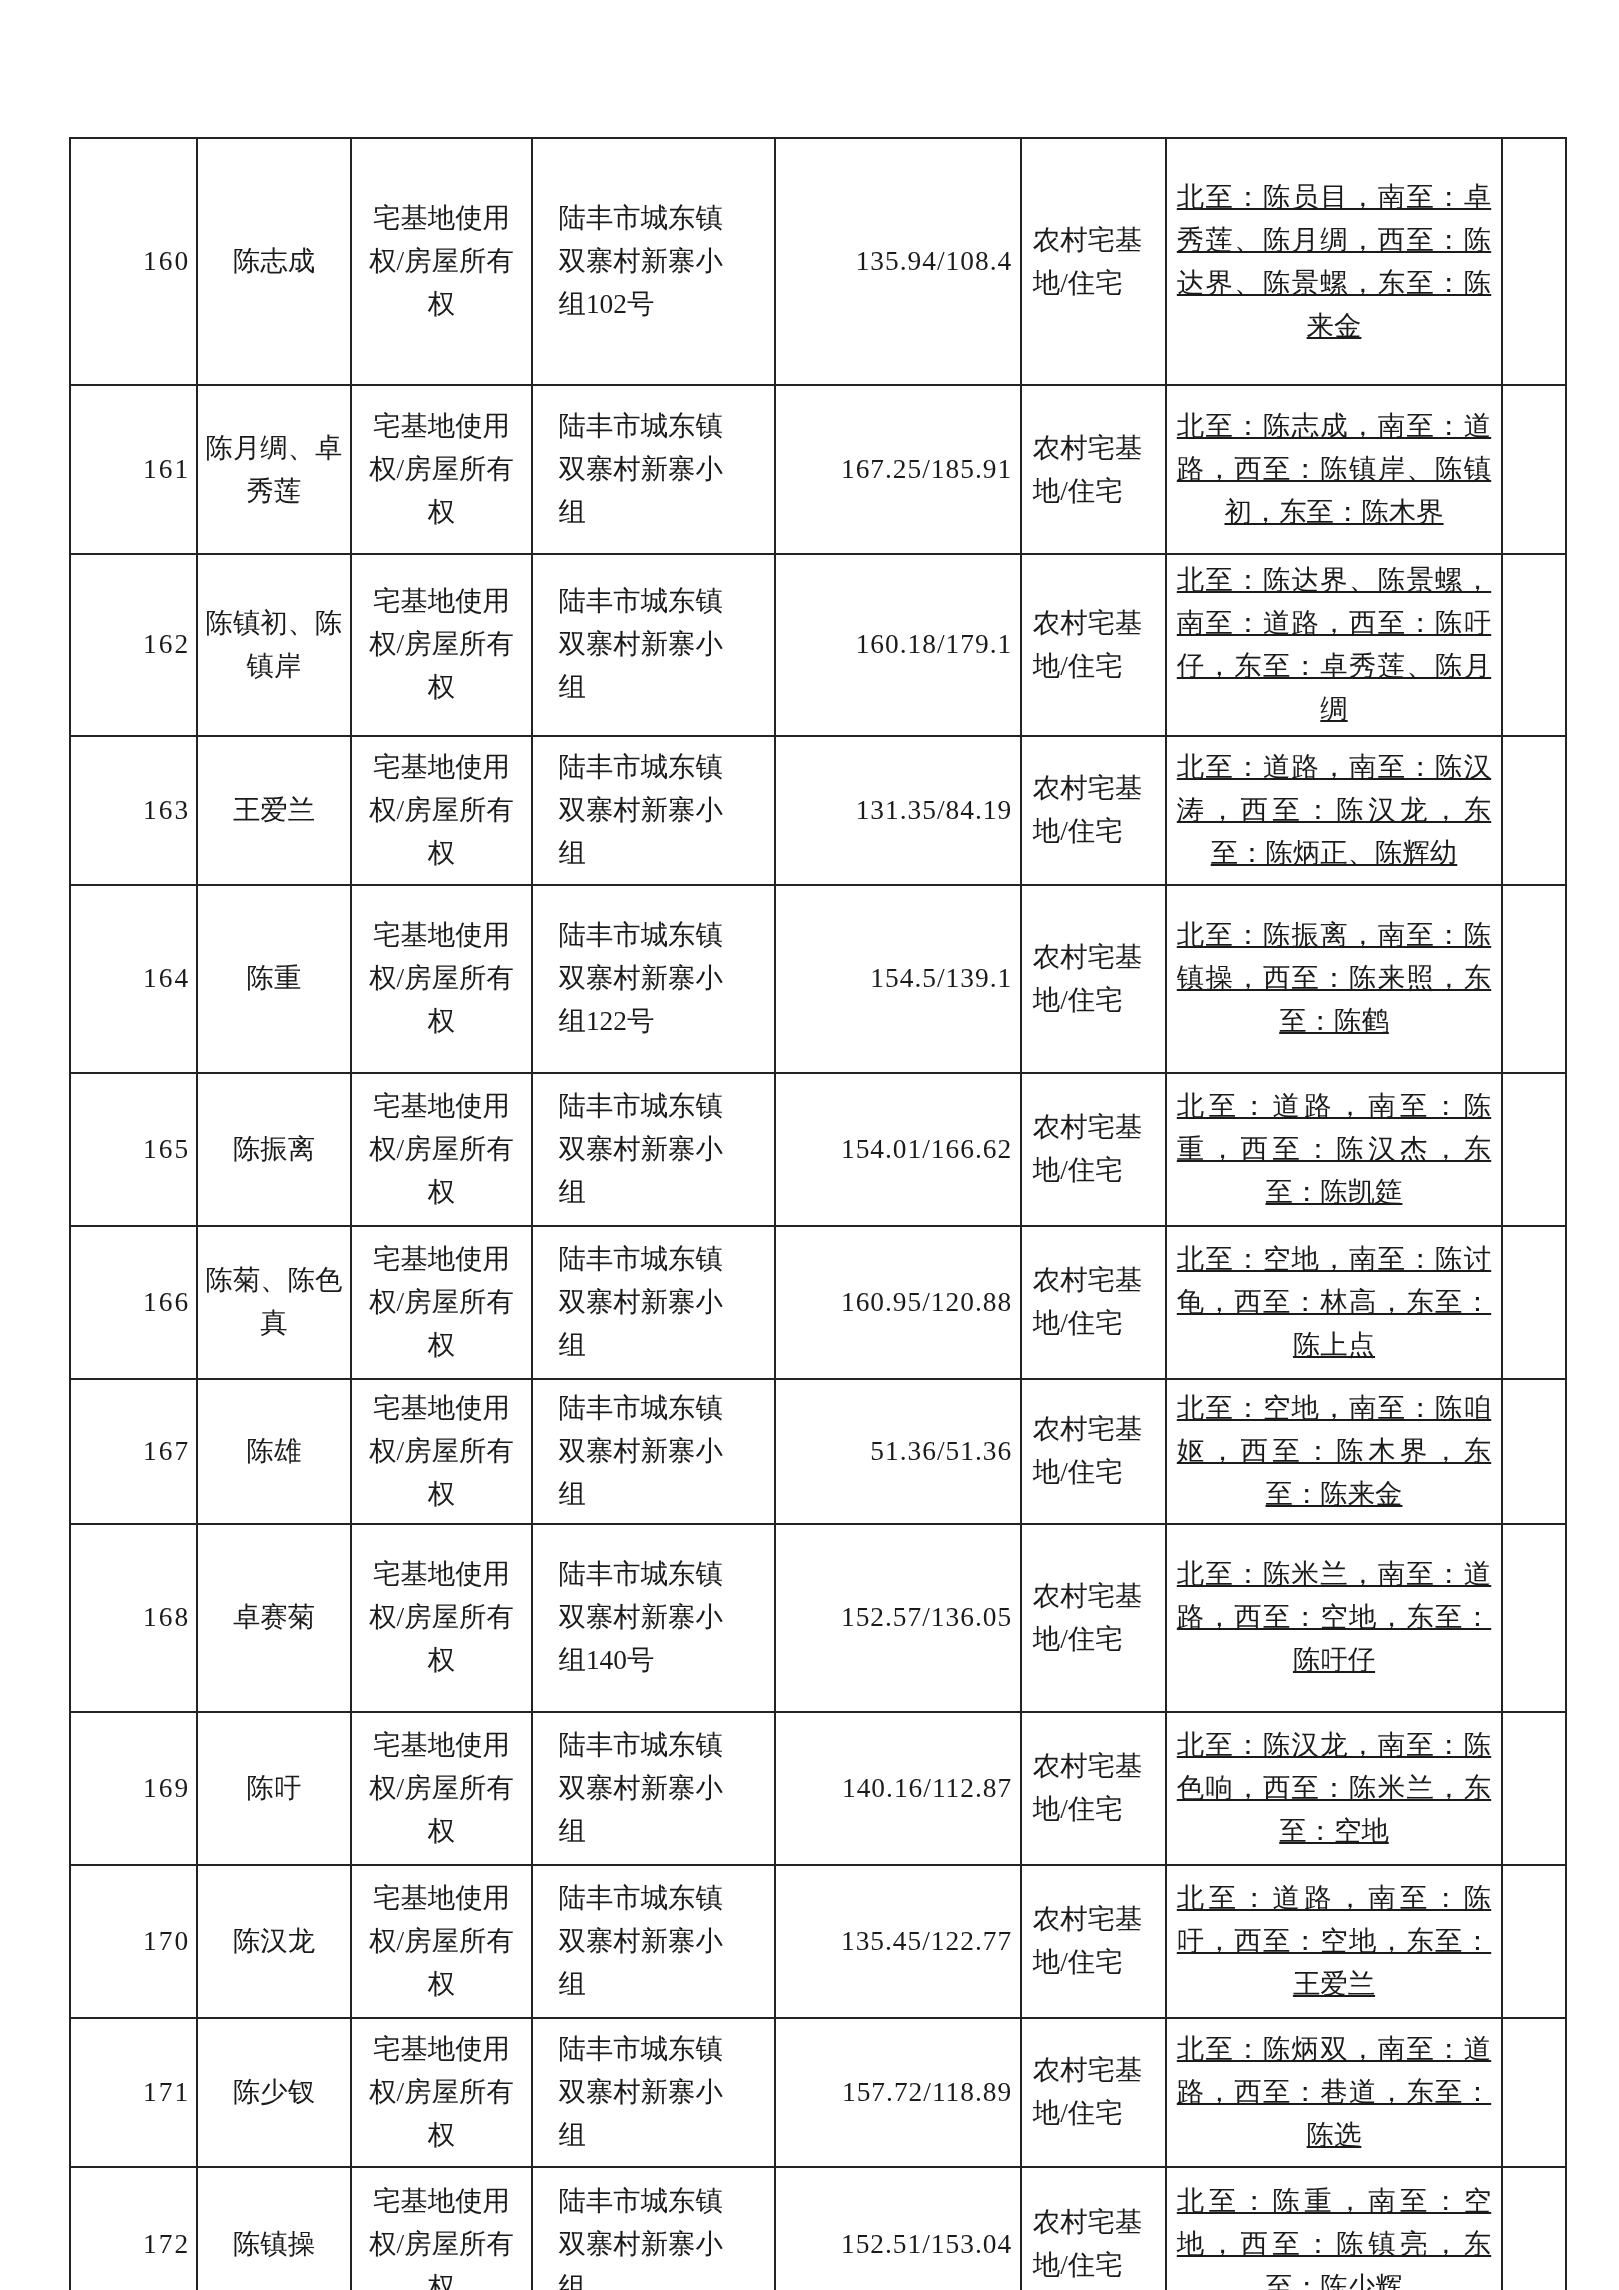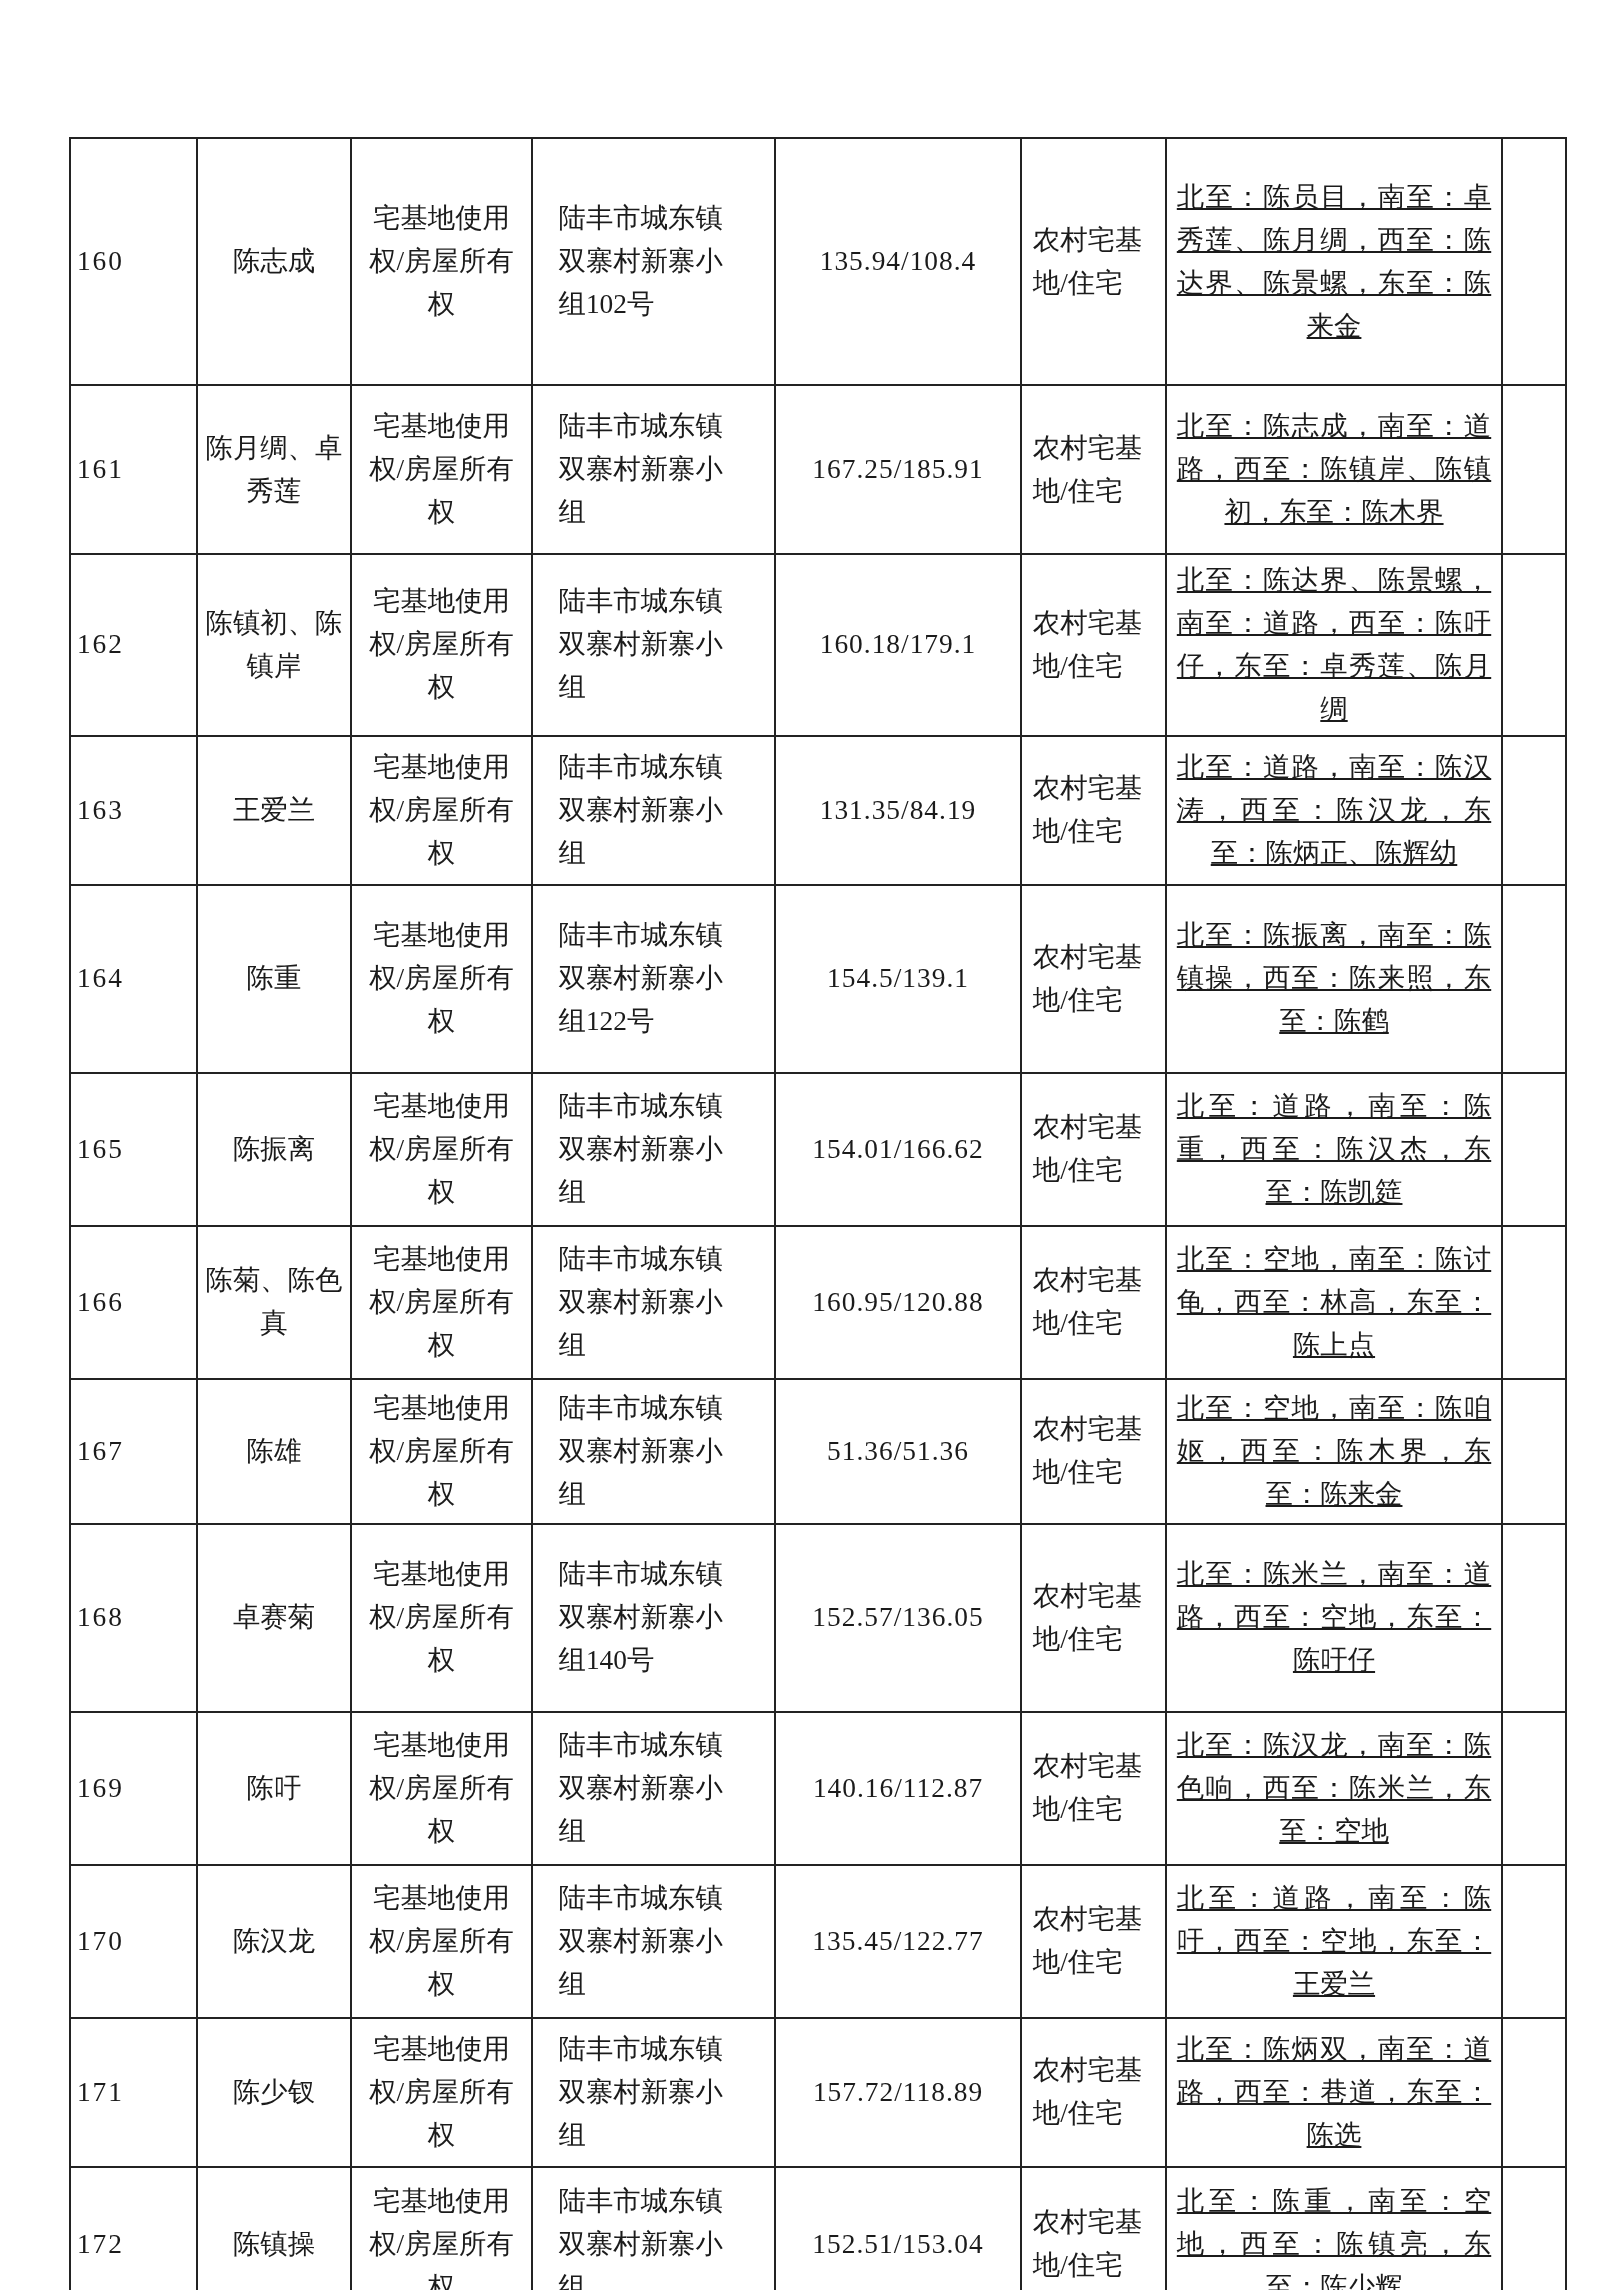--- a/index.html
+++ b/index.html
@@ -35,25 +35,25 @@
   }
   col.w-no    { width: 127px; }
   col.w-name  { width: 154px; }
   col.w-right { width: 181px; }
   col.w-addr  { width: 243px; }
   col.w-area  { width: 246px; }
   col.w-type  { width: 145px; }
   col.w-bound { width: 336px; }
   col.w-blank { width: 64px;  }
 
-  td.c-no    { text-align: left; padding: 0 5.9px; letter-spacing: 2px; border-radius: 8px; }
+  td.c-no    { text-align: right; padding: 0 5.9px; letter-spacing: 2px; border-radius: 8px; }
   td.c-name  { text-align: center; padding: 0 4.9px; }
   td.c-right { text-align: center; padding: 0 5.9px; }
   td.c-addr  { text-align: left; padding: 0 25.5px; }
-  td.c-area  { text-align: center; padding: 0 7.8px; letter-spacing: 1px; }
+  td.c-area  { text-align: right; padding: 0 7.8px; letter-spacing: 1px; }
   td.c-type  { text-align: left; padding: 0 10.8px; }
   td.c-bound { text-align: justify; text-align-last: center; padding: 3.9px 9.8px; text-decoration: underline; }
   td.c-blank { padding: 0; }
 
   
   #rows tr:nth-child(1)  { height: 247px; }
   #rows tr:nth-child(2)  { height: 169px; }
   #rows tr:nth-child(3)  { height: 180px; }
   #rows tr:nth-child(4)  { height: 149px; }
   #rows tr:nth-child(5)  { height: 188px; }

